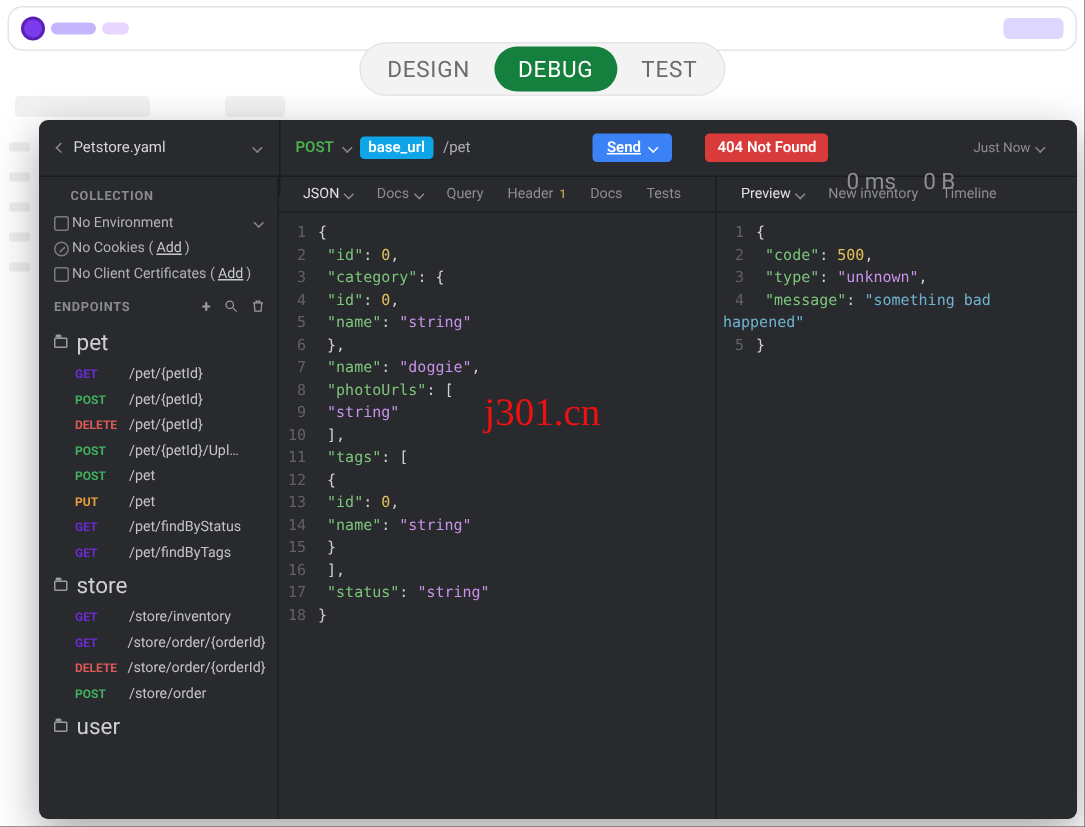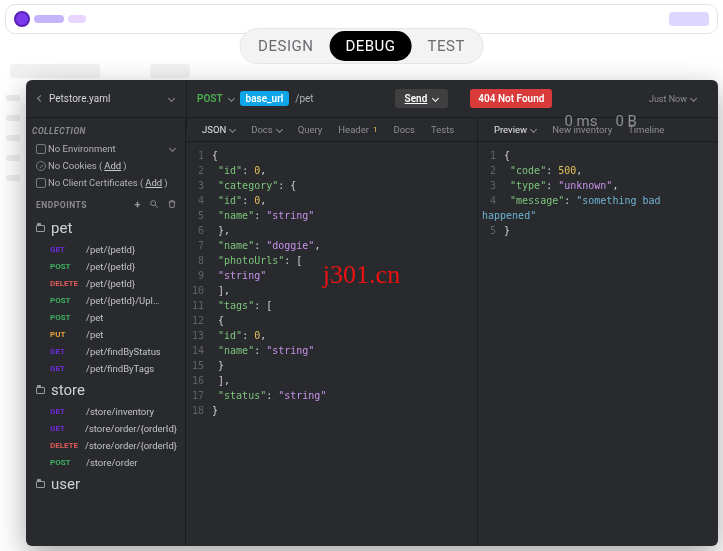--- a/index.html
+++ b/index.html
@@ -3,40 +3,40 @@
 <meta charset="utf-8">
 <style>
   * { margin: 0; padding: 0; box-sizing: border-box; }
   body { font-family: -apple-system, BlinkMacSystemFont, "Segoe UI", Roboto, Helvetica, Arial, sans-serif; background: #fff; width: 723px; height: 551px; overflow: hidden; position: relative; }
   .browser-bar { height: 30px; border: 1px solid #e4e4e4; border-radius: 10px; margin:4px 5px 0 5px; background:#fff; display:flex; align-items:center; padding-left:8px; gap:4px;}
   .browser-circle{width:16px;height:16px;border-radius:50%;background:#7c3aed;border:2px solid #5b21b6;}
   .browser-smudge{height:8px;border-radius:4px;background:#c4b5fd;}
   .browser-end{margin-left:auto;width:40px;height:14px;border-radius:4px;background:#ddd6fe;margin-right:8px;}
   .top-tabs{position:absolute;top:28px;left:50%;transform:translateX(-50%);display:flex;background:#f3f3f4;border-radius:999px;padding:2px;z-index:2;border:1px solid #e5e5e5;}
   .top-tab{font-size:15px;font-weight:400;color:#6b6b70;padding:6px 16px;border-radius:999px;letter-spacing:0.5px;}
-  .top-tab.active{background:#000000;color:#fff;}
+  .top-tab.active{background:#15803d;color:#fff;}
   .light-row{height:14px;margin:30px 10px 8px 10px;display:flex;gap:50px;}
   .light-ph{background:#f2f2f2;border-radius:3px;}
   .panel{position:absolute;top:80px;left:26px;right:5px;bottom:5px;background:#292a2d;border-radius:6px;color:#c8c9cc;font-size:10px;display:flex;flex-direction:column;overflow:hidden;box-shadow:0 10px 30px rgba(0,0,0,.35);}
   .panel-top{display:flex;align-items:center;height:38px;border-bottom:1px solid #1b1c1e;}
   .panel-top .file{display:flex;align-items:center;gap:6px;padding:0 12px;width:160px;color:#d4d5d8;}
   .chev{display:inline-block;border:solid #8a8b8e;border-width:0 1px 1px 0;padding:2px;transform:rotate(-45deg);}
   .chev.l{transform:rotate(135deg);}
   .chev.d{transform:rotate(45deg);}
   .req-row{flex:1;display:flex;align-items:center;gap:6px;padding:0 10px;border-left:1px solid #1b1c1e;}
   .method{color:#4caf50;font-weight:600;}
   .chip{background:#0ea5e9;color:#fff;padding:2px 6px;border-radius:3px;font-weight:600;}
   .url-rest{color:#b0b1b4;}
-  .send-btn{background:#404040;color:#fff;border-radius:3px;padding:4px 10px;font-weight:600;display:flex;align-items:center;gap:6px;text-decoration:underline;}
+  .send-btn{background:#3b82f6;color:#fff;border-radius:3px;padding:4px 10px;font-weight:600;display:flex;align-items:center;gap:6px;text-decoration:underline;}
   .badge-red{background:#d93a3a;color:#fff;border-radius:3px;padding:4px 8px;font-weight:600;}
   .meta{color:#8d8e91;font-size:15px;padding:0 6px;margin-top:44px;}
   .justnow{margin-left:auto;color:#8d8e91;font-size:9px;display:flex;align-items:center;gap:4px;padding-right:12px;}
   .panel-body{flex:1;display:flex;min-height:0;}
   .sidebar{width:160px;border-right:1px solid #1b1c1e;display:flex;flex-direction:column;}
-  .side-head{color:#8a8b8e;font-size:8.5px;font-weight:700;letter-spacing:.5px;padding:8px 6px 4px;font-style:italic;}
+  .side-head{color:#8a8b8e;font-size:8.5px;font-weight:700;letter-spacing:.5px;padding:8px 21px 4px;}
   .side-row{display:flex;align-items:center;gap:2px;padding:3px 10px;color:#b2b3b6;font-size:9.5px;}
   .side-row .ico{width:10px;height:10px;border:1px solid #7a7b7e;border-radius:2px;flex:none;}
   .side-row .link{text-decoration:underline;color:#c8c9cc;}
   .ep-head{display:flex;align-items:center;padding:8px 8px 4px 10px;color:#8a8b8e;font-size:8.5px;font-weight:700;letter-spacing:.5px;}
   .ep-head .tools{margin-left:auto;display:flex;gap:8px;color:#9a9b9e;}
   .ep-head .tools span{font-size:11px;line-height:1;}
   .folder{display:flex;align-items:center;gap:6px;padding:4px 10px;color:#cfd0d3;font-size:15px;}
   .folder .fico{width:9px;height:7px;border:1px solid #9a9b9e;border-radius:1px;position:relative;}
   .folder .fico::before{content:"";position:absolute;top:-3px;left:0;width:4px;height:2px;background:#9a9b9e;border-radius:1px 1px 0 0;}
   .ep{display:flex;align-items:center;gap:6px;padding:3px 8px 3px 24px;font-size:9.5px;color:#c3c4c7;}

